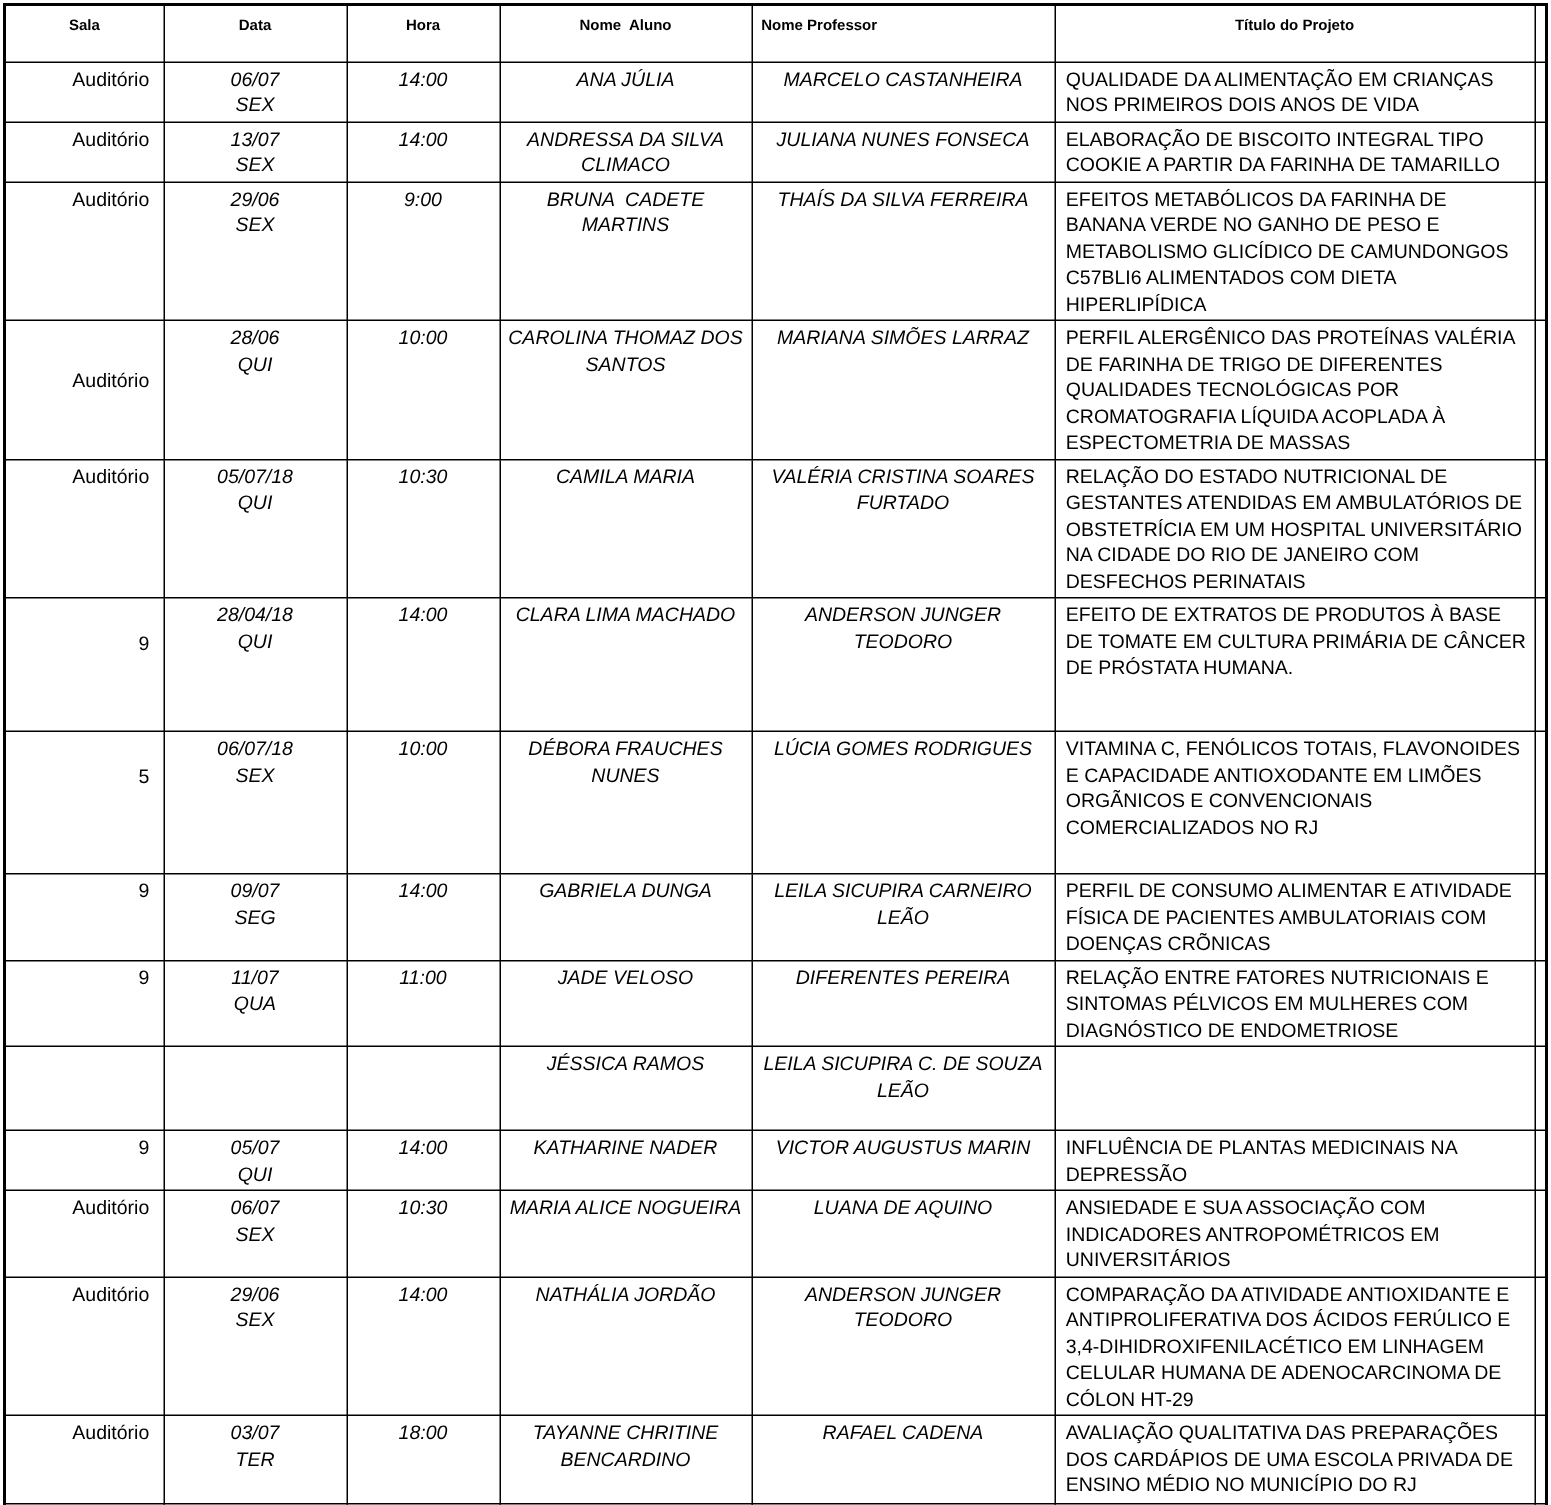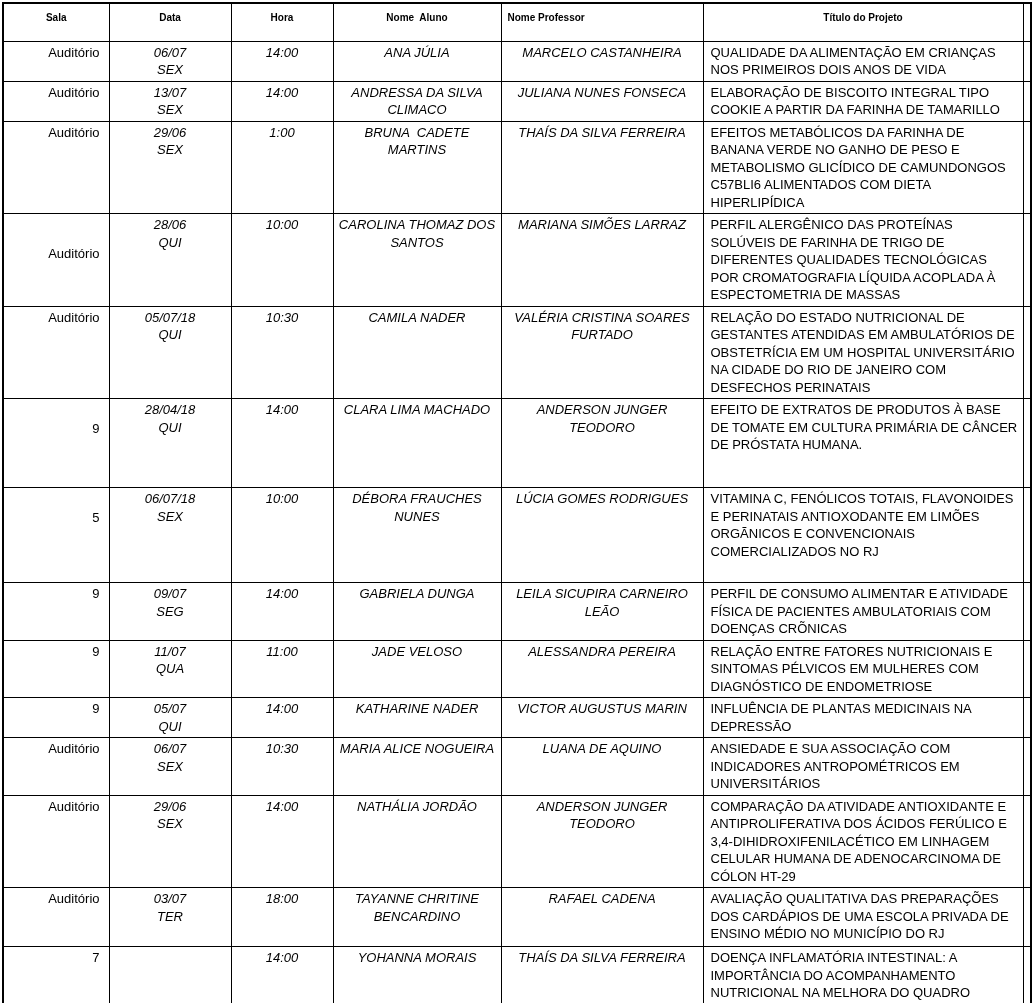--- a/index.html
+++ b/index.html
@@ -89,48 +89,48 @@
         <td class="c-professor">JULIANA NUNES FONSECA</td>
         <td class="c-titulo">ELABORAÇÃO DE BISCOITO INTEGRAL TIPO COOKIE A PARTIR DA FARINHA DE TAMARILLO</td>
         <td class="c-spacer"></td>
       </tr>
       <tr style="height: 70px;">
         <td class="c-sala">Auditório</td>
         <td class="c-data">
           <div>29/06</div>
           <div>SEX</div>
         </td>
-        <td class="c-hora">1:00</td>
+        <td class="c-hora">9:00</td>
         <td class="c-aluno">BRUNA  CADETE
 MARTINS</td>
         <td class="c-professor">THAÍS DA SILVA FERREIRA</td>
         <td class="c-titulo">EFEITOS METABÓLICOS DA FARINHA DE BANANA VERDE NO GANHO DE PESO E METABOLISMO GLICÍDICO DE CAMUNDONGOS C57BLI6 ALIMENTADOS COM DIETA HIPERLIPÍDICA</td>
         <td class="c-spacer"></td>
       </tr>
       <tr style="height: 75px;">
         <td class="c-sala v-middle">Auditório</td>
         <td class="c-data">
           <div>28/06</div>
           <div>QUI</div>
         </td>
         <td class="c-hora">10:00</td>
         <td class="c-aluno">CAROLINA THOMAZ DOS
 SANTOS</td>
         <td class="c-professor">MARIANA SIMÕES LARRAZ</td>
-        <td class="c-titulo">PERFIL ALERGÊNICO DAS PROTEÍNAS SOLÚVEIS DE FARINHA DE TRIGO DE DIFERENTES QUALIDADES TECNOLÓGICAS POR CROMATOGRAFIA LÍQUIDA ACOPLADA À ESPECTOMETRIA DE MASSAS</td>
+        <td class="c-titulo">PERFIL ALERGÊNICO DAS PROTEÍNAS VALÉRIA DE FARINHA DE TRIGO DE DIFERENTES QUALIDADES TECNOLÓGICAS POR CROMATOGRAFIA LÍQUIDA ACOPLADA À ESPECTOMETRIA DE MASSAS</td>
         <td class="c-spacer"></td>
       </tr>
       <tr style="height: 91px;">
         <td class="c-sala">Auditório</td>
         <td class="c-data">
           <div>05/07/18</div>
           <div>QUI</div>
         </td>
         <td class="c-hora">10:30</td>
-        <td class="c-aluno">CAMILA NADER</td>
+        <td class="c-aluno">CAMILA MARIA</td>
         <td class="c-professor">VALÉRIA CRISTINA SOARES
 FURTADO</td>
         <td class="c-titulo">RELAÇÃO DO ESTADO NUTRICIONAL DE GESTANTES ATENDIDAS EM AMBULATÓRIOS DE OBSTETRÍCIA EM UM HOSPITAL UNIVERSITÁRIO NA CIDADE DO RIO DE JANEIRO COM DESFECHOS PERINATAIS</td>
         <td class="c-spacer"></td>
       </tr>
       <tr style="height: 89px;">
         <td class="c-sala v-line2">9</td>
         <td class="c-data">
           <div>28/04/18</div>
           <div>QUI</div>
@@ -145,21 +145,21 @@
       <tr style="height: 95px;">
         <td class="c-sala v-line2">5</td>
         <td class="c-data">
           <div>06/07/18</div>
           <div>SEX</div>
         </td>
         <td class="c-hora">10:00</td>
         <td class="c-aluno">DÉBORA FRAUCHES
 NUNES</td>
         <td class="c-professor">LÚCIA GOMES RODRIGUES</td>
-        <td class="c-titulo">VITAMINA C, FENÓLICOS TOTAIS, FLAVONOIDES E PERINATAIS ANTIOXODANTE EM LIMÕES ORGÃNICOS E CONVENCIONAIS COMERCIALIZADOS NO RJ</td>
+        <td class="c-titulo">VITAMINA C, FENÓLICOS TOTAIS, FLAVONOIDES E CAPACIDADE ANTIOXODANTE EM LIMÕES ORGÃNICOS E CONVENCIONAIS COMERCIALIZADOS NO RJ</td>
         <td class="c-spacer"></td>
       </tr>
       <tr style="height: 56px;">
         <td class="c-sala">9</td>
         <td class="c-data">
           <div>09/07</div>
           <div>SEG</div>
         </td>
         <td class="c-hora">14:00</td>
         <td class="c-aluno">GABRIELA DUNGA</td>
@@ -169,22 +169,35 @@
         <td class="c-spacer"></td>
       </tr>
       <tr style="height: 54px;">
         <td class="c-sala">9</td>
         <td class="c-data">
           <div>11/07</div>
           <div>QUA</div>
         </td>
         <td class="c-hora">11:00</td>
         <td class="c-aluno">JADE VELOSO</td>
-        <td class="c-professor">ALESSANDRA PEREIRA</td>
+        <td class="c-professor">DIFERENTES PEREIRA</td>
         <td class="c-titulo">RELAÇÃO ENTRE FATORES NUTRICIONAIS E SINTOMAS PÉLVICOS EM MULHERES COM DIAGNÓSTICO DE ENDOMETRIOSE</td>
+        <td class="c-spacer"></td>
+      </tr>
+      <tr style="height: 56px;">
+        <td class="c-sala"></td>
+        <td class="c-data">
+          <div></div>
+          <div></div>
+        </td>
+        <td class="c-hora"></td>
+        <td class="c-aluno">JÉSSICA RAMOS</td>
+        <td class="c-professor">LEILA SICUPIRA C. DE SOUZA
+LEÃO</td>
+        <td class="c-titulo"></td>
         <td class="c-spacer"></td>
       </tr>
       <tr style="height: 36px;">
         <td class="c-sala">9</td>
         <td class="c-data">
           <div>05/07</div>
           <div>QUI</div>
         </td>
         <td class="c-hora">14:00</td>
         <td class="c-aluno">KATHARINE NADER</td>

